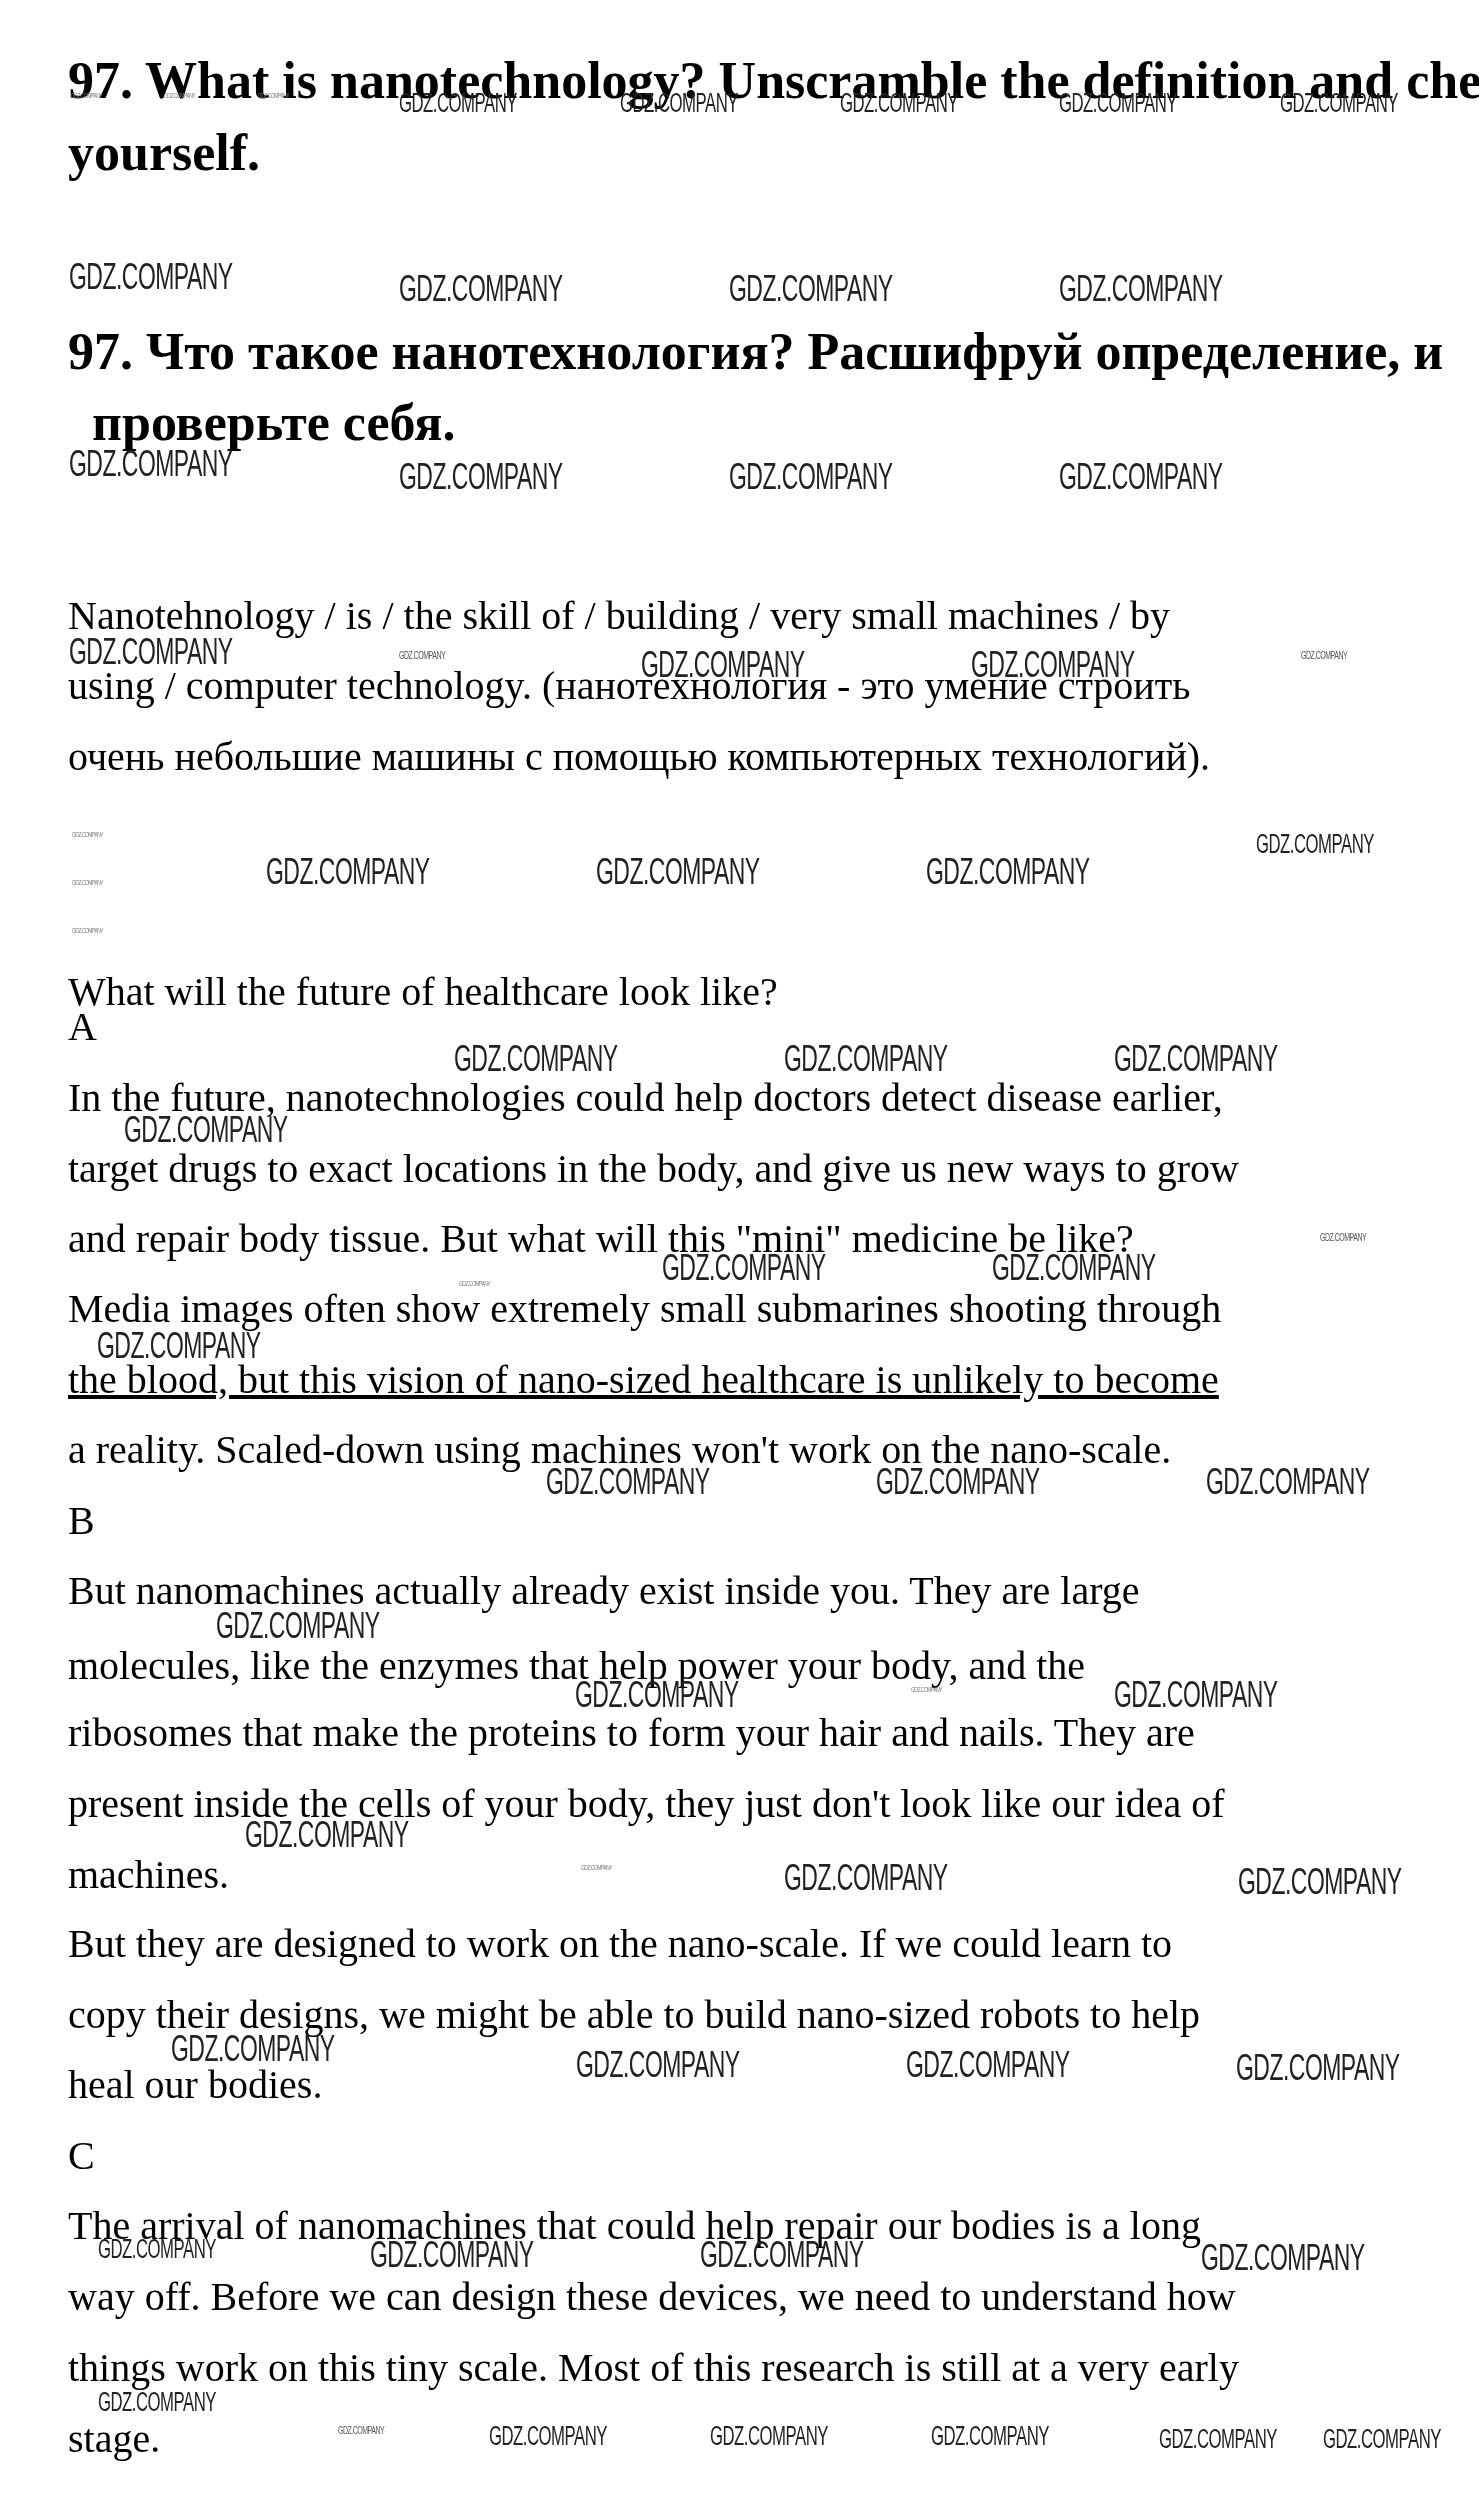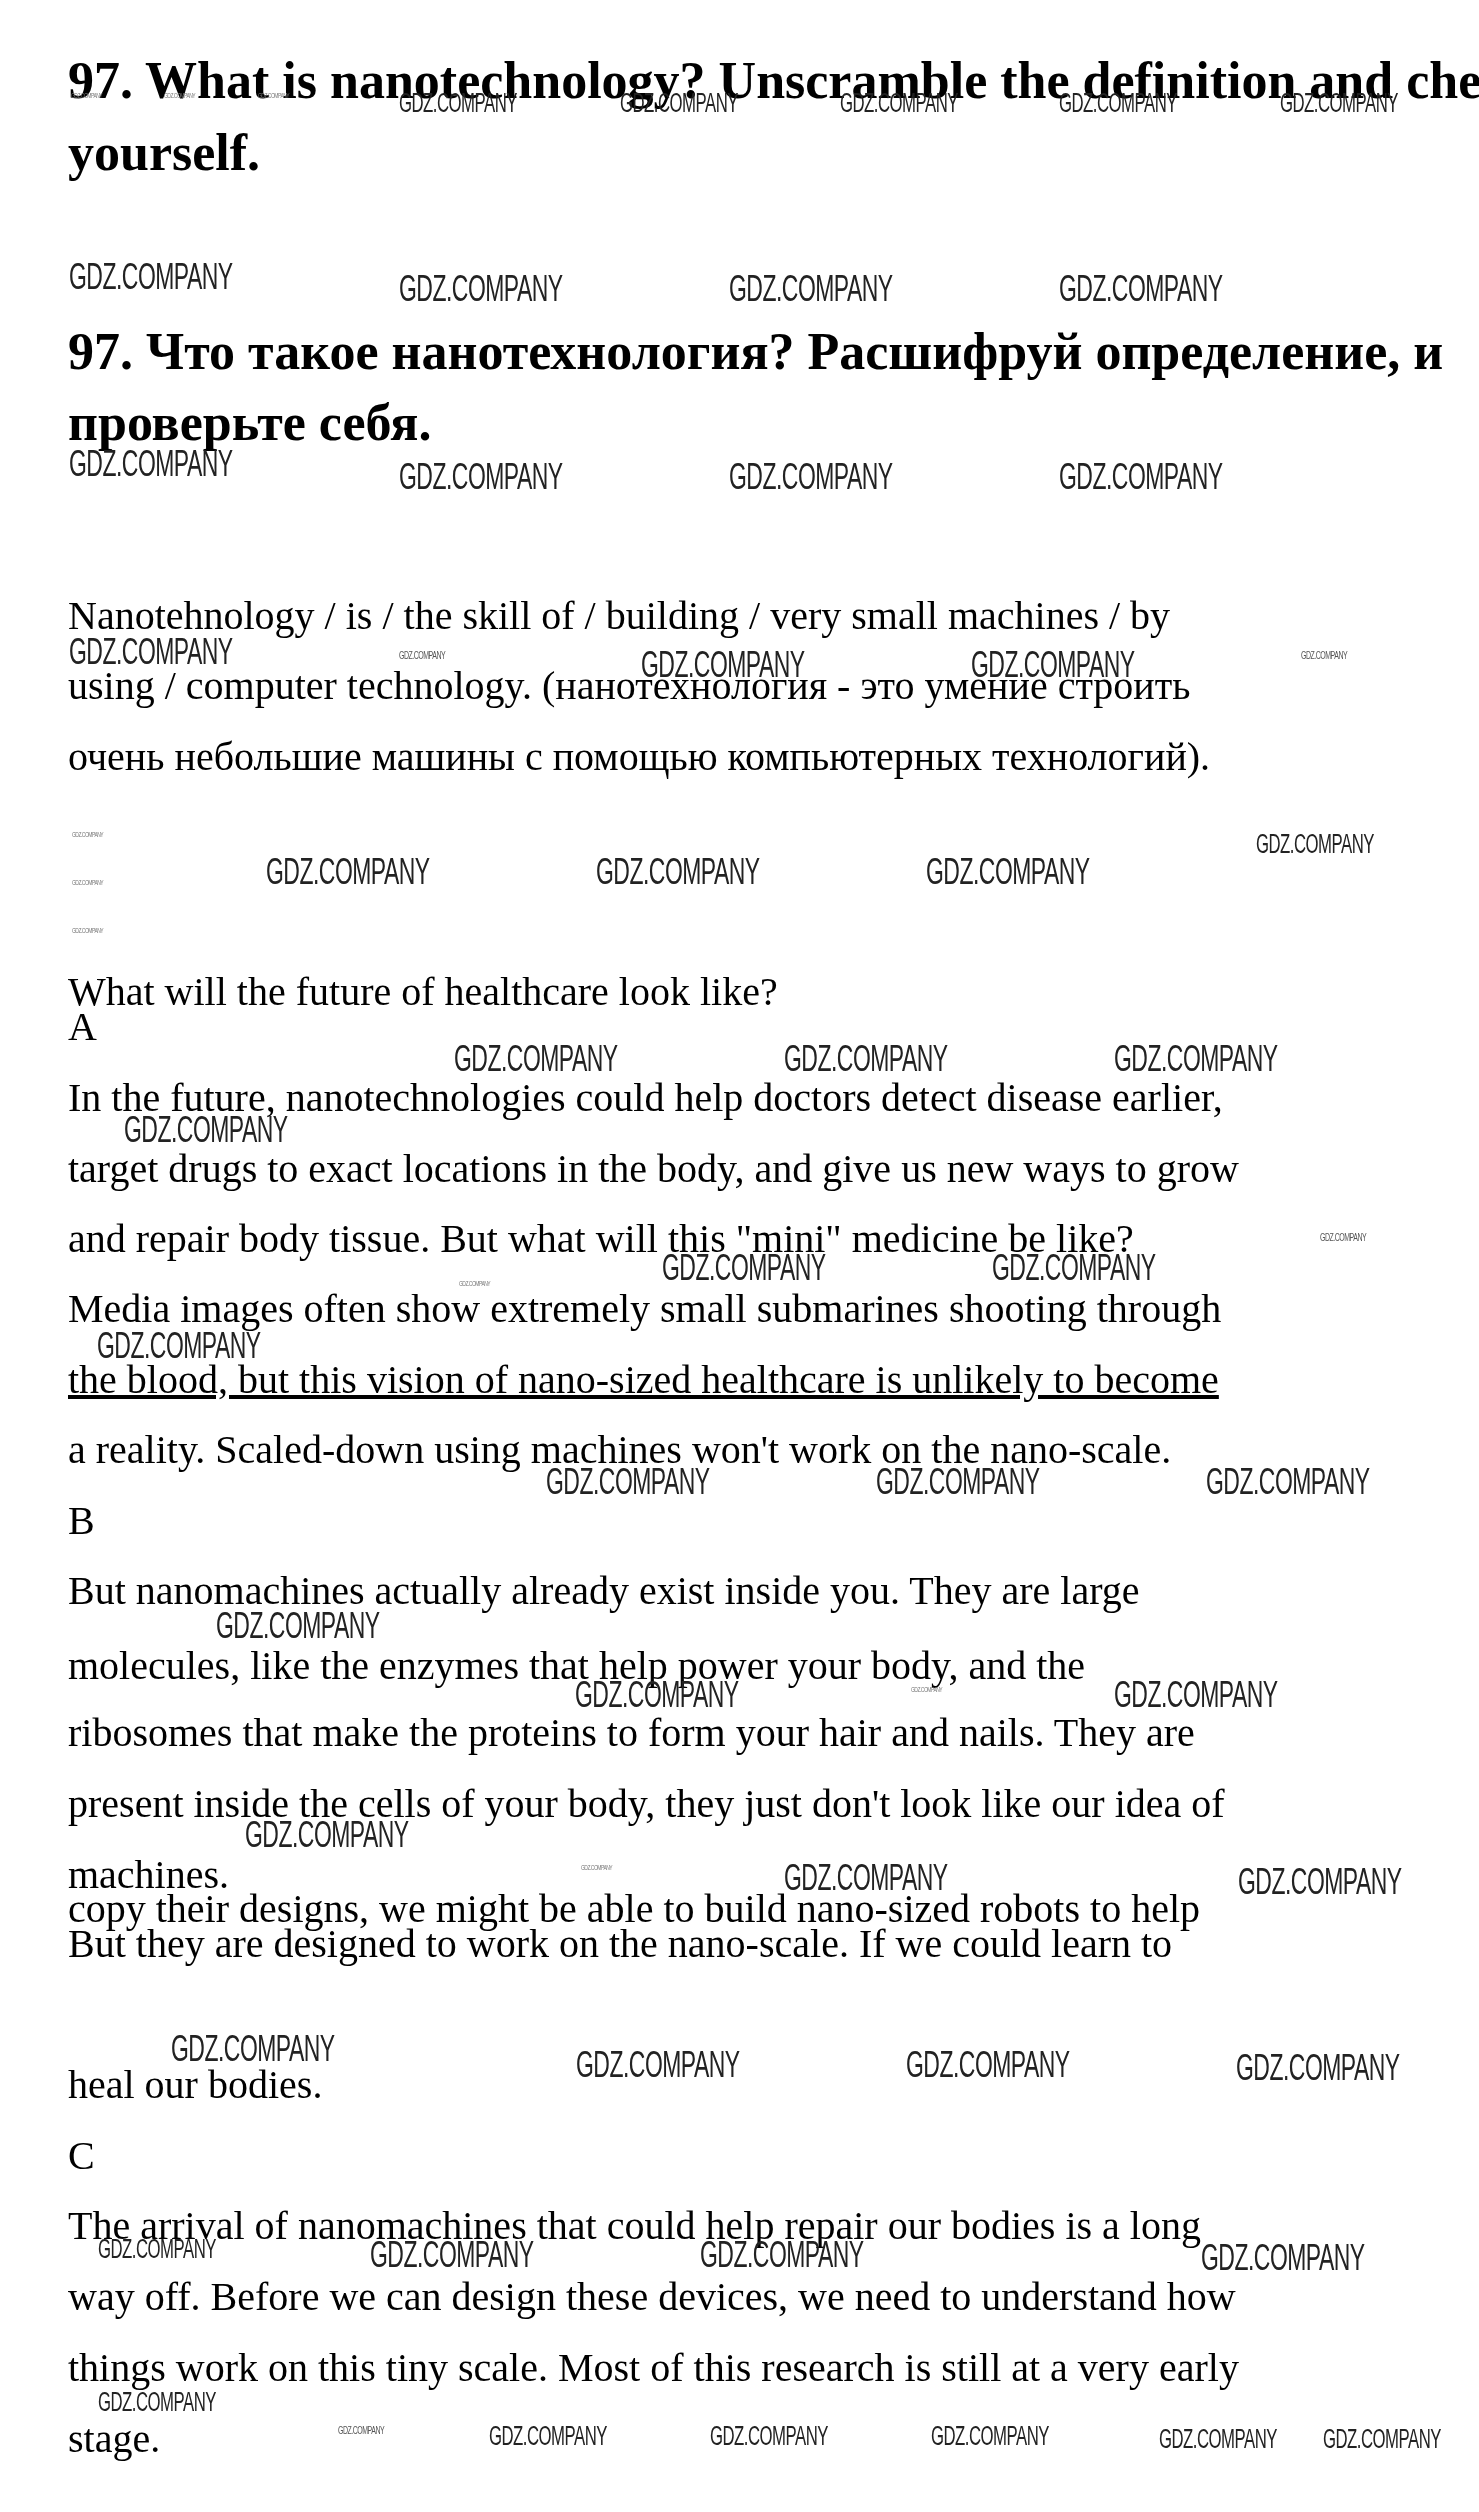--- a/index.html
+++ b/index.html
@@ -15,21 +15,21 @@
   .wm.small{font-size:11.3px;color:#555;}
   .wm.tiny{font-size:8px;color:#777;}
 </style>
 </head>
 <body>
 
 <div class="line bold" style="top:55px;">97. What is nanotechnology? Unscramble the definition and check</div>
 <div class="line bold" style="top:127px;text-align:right;">yourself.</div>
 
 <div class="line bold" style="top:326px;">97. Что такое нанотехнология? Расшифруй определение, и</div>
-<div class="line bold" style="top:397px;">проверьте себя.</div>
+<div class="line bold" style="top:397px;margin-left:24px;">проверьте себя.</div>
 
 <div class="line" style="top:596px;">Nanotehnology / is / the skill of / building / very small machines / by</div>
 <div class="line" style="top:666px;">using / computer technology. (нанотехнология - это умение строить</div>
 <div class="line" style="top:737px;">очень небольшие машины с помощью компьютерных технологий).</div>
 
 <div class="line" style="top:972px;">What will the future of healthcare look like?</div>
 
 <div class="line" style="top:1007px;">A</div>
 <div class="line" style="top:1078px;">In the future, nanotechnologies could help doctors detect disease earlier,</div>
 <div class="line" style="top:1149px;">target drugs to exact locations in the body, and give us new ways to grow</div>
@@ -38,21 +38,21 @@
 <div class="line" style="top:1360px;text-decoration:underline;">the blood, but this vision of nano-sized healthcare is unlikely to become</div>
 <div class="line" style="top:1430px;">a reality. Scaled-down using machines won't work on the nano-scale.</div>
 
 <div class="line" style="top:1501px;">B</div>
 <div class="line" style="top:1571px;">But nanomachines actually already exist inside you. They are large</div>
 <div class="line" style="top:1646px;">molecules, like the enzymes that help power your body, and the</div>
 <div class="line" style="top:1713px;">ribosomes that make the proteins to form your hair and nails. They are</div>
 <div class="line" style="top:1784px;">present inside the cells of your body, they just don't look like our idea of</div>
 <div class="line" style="top:1855px;">machines.</div>
 <div class="line" style="top:1924px;">But they are designed to work on the nano-scale. If we could learn to</div>
-<div class="line" style="top:1889px;">copy their designs, we might be able to build nano-sized robots to help</div>
+<div class="line" style="top:1995px;">copy their designs, we might be able to build nano-sized robots to help</div>
 <div class="line" style="top:2065px;">heal our bodies.</div>
 
 <div class="line" style="top:2136px;">C</div>
 <div class="line" style="top:2206px;">The arrival of nanomachines that could help repair our bodies is a long</div>
 <div class="line" style="top:2277px;">way off. Before we can design these devices, we need to understand how</div>
 <div class="line" style="top:2348px;">things work on this tiny scale. Most of this research is still at a very early</div>
 <div class="line" style="top:2419px;">stage.</div>
 
 <div class="wm tiny" style="left:71px;top:92px;">GDZ.COMPANY</div>
 <div class="wm tiny" style="left:164px;top:92px;">GDZ.COMPANY</div>

